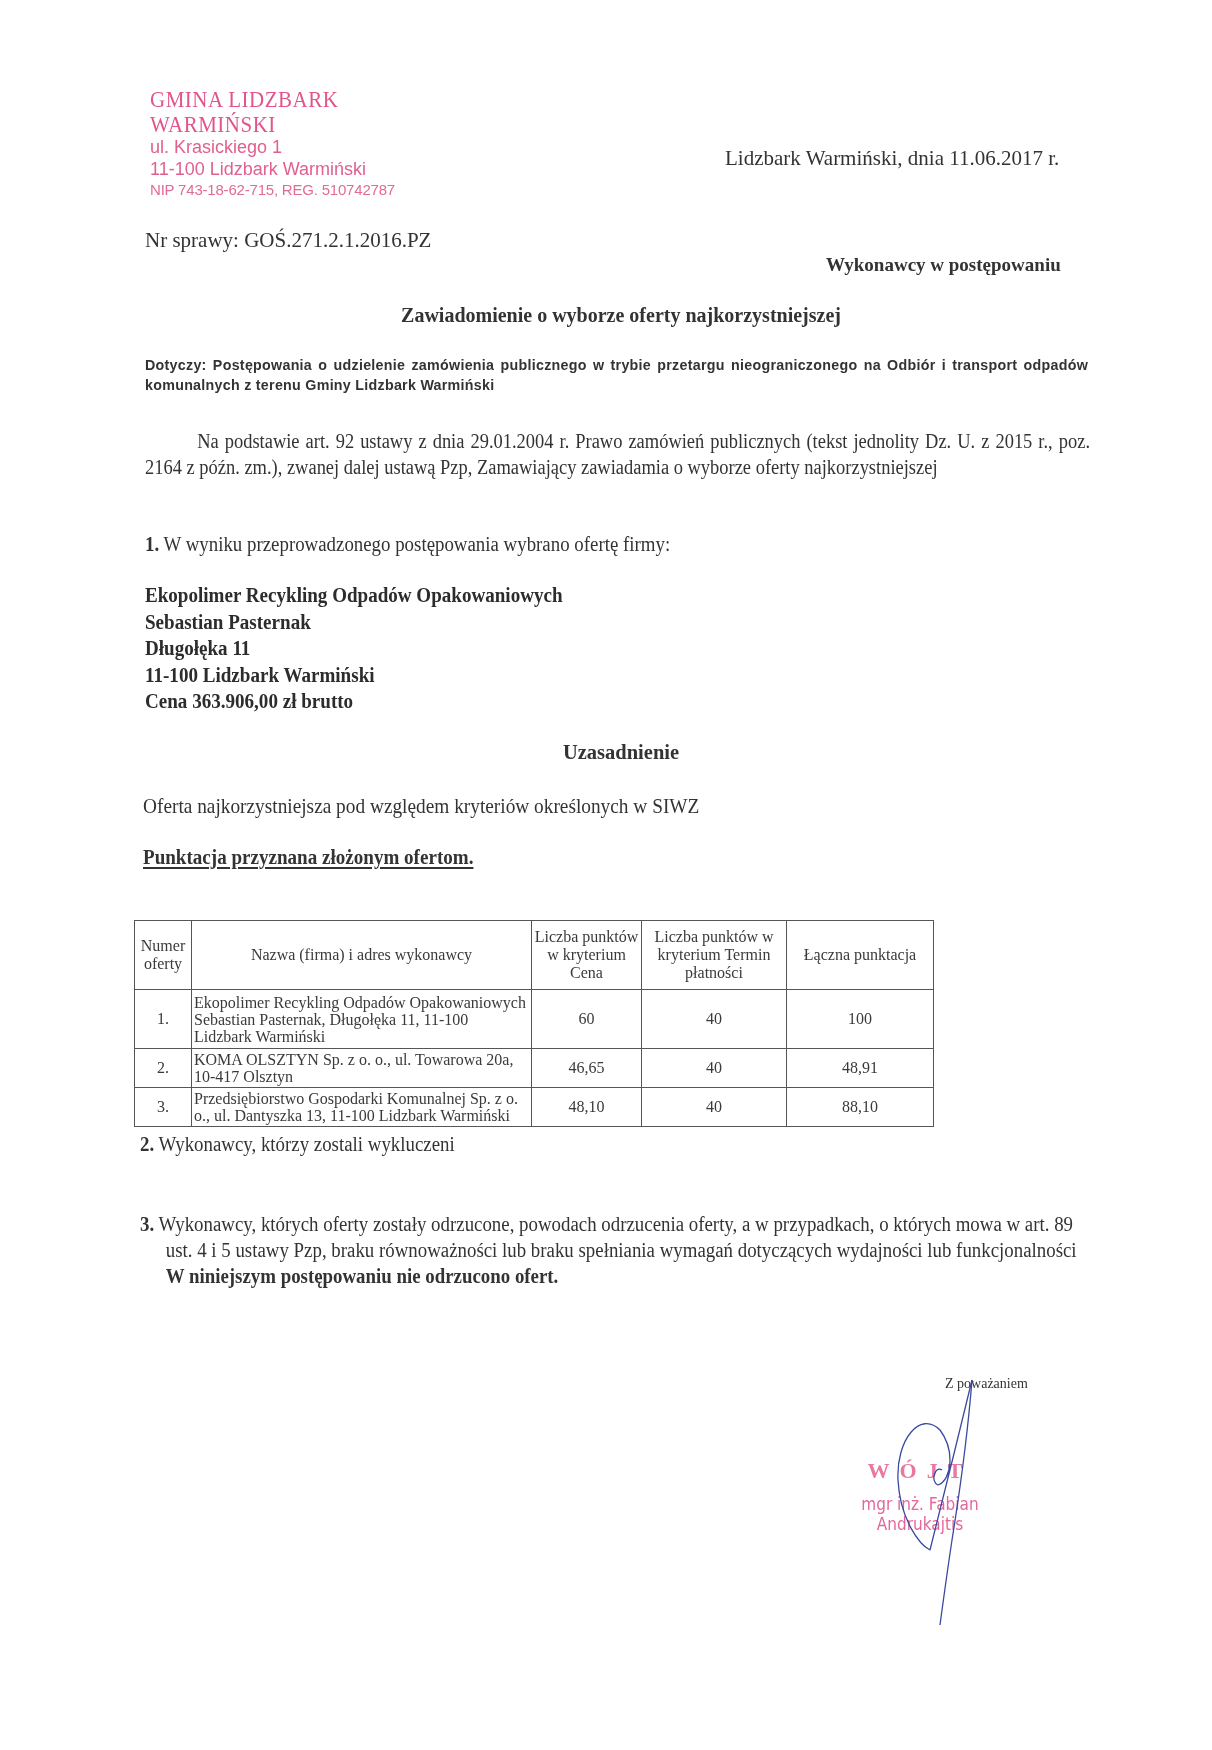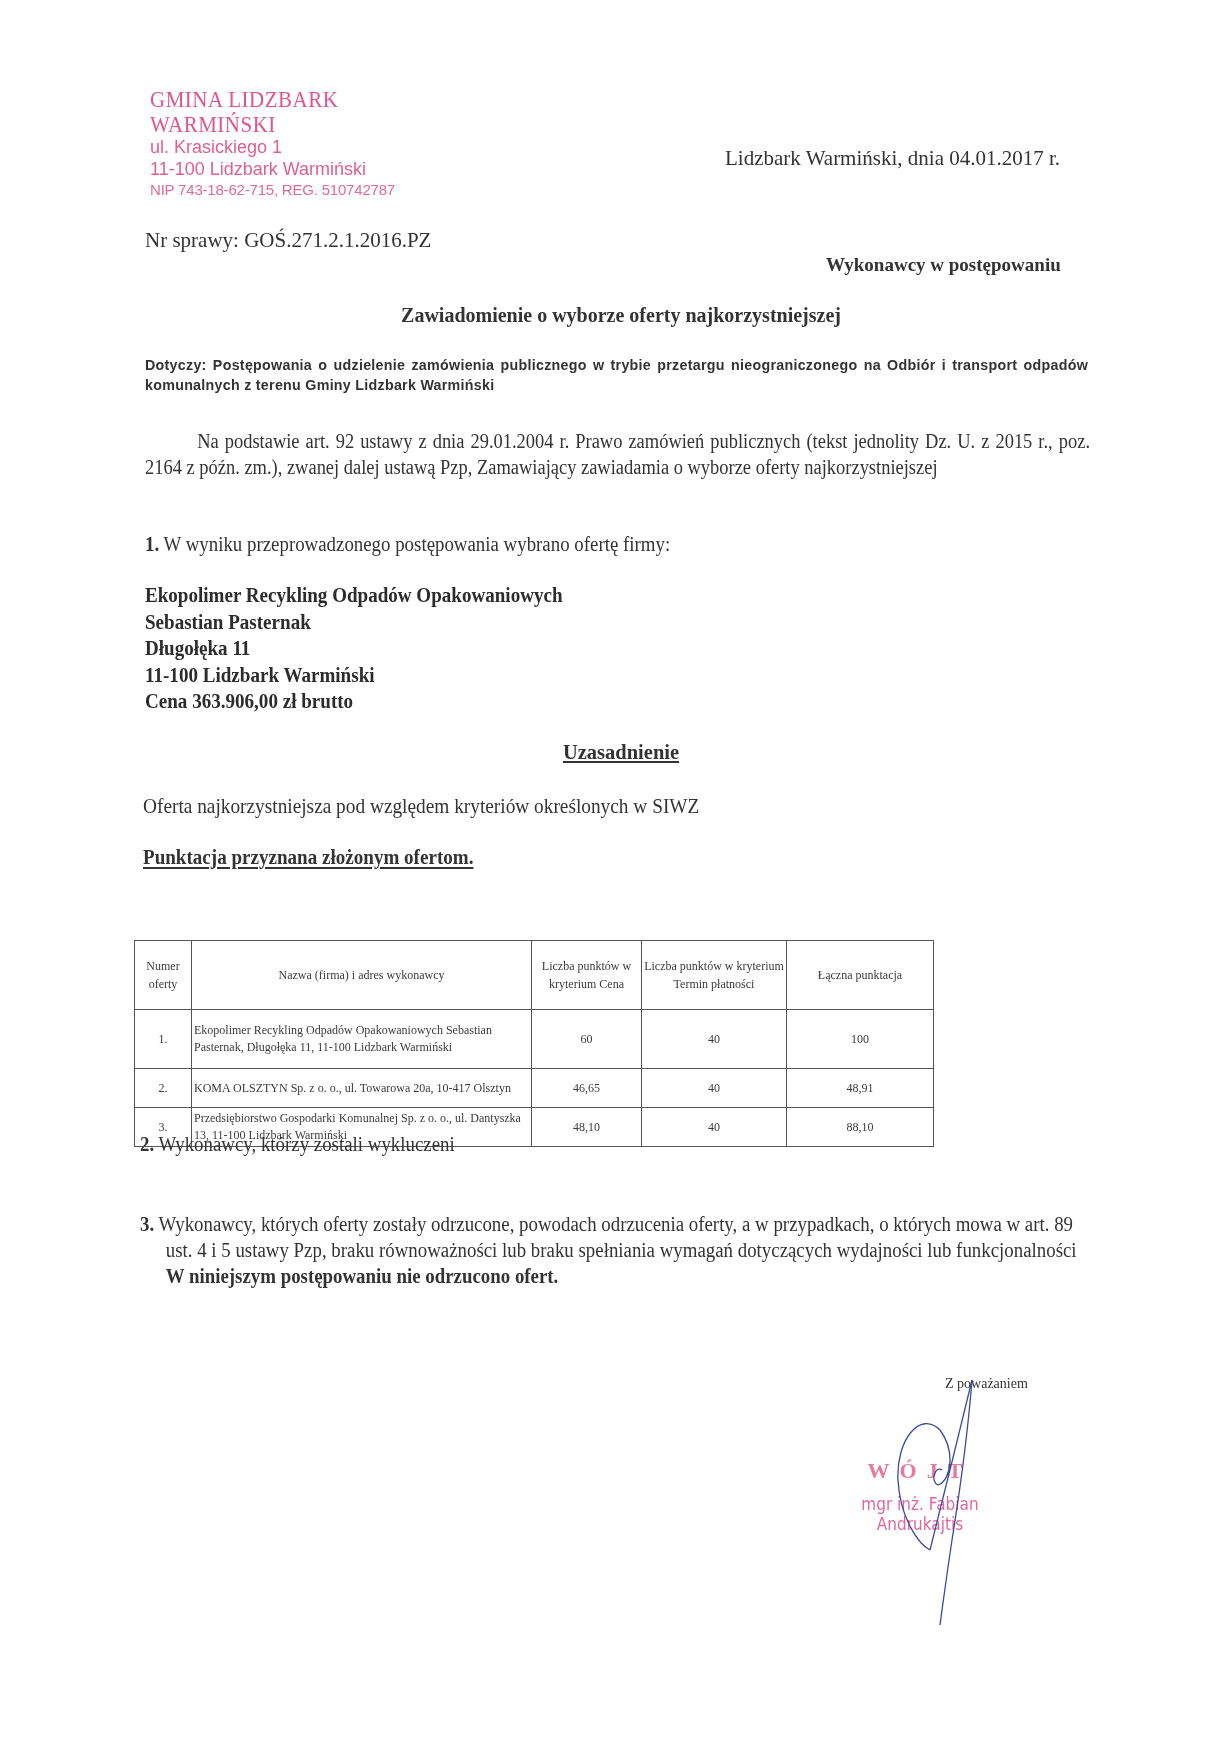--- a/index.html
+++ b/index.html
@@ -23,28 +23,28 @@
     .regarding { left: 145px; top: 355px; width: 945px; font-size: 15.5px; font-weight: bold; line-height: 20px; text-align: justify; color: #333; font-family: "Liberation Sans", sans-serif; transform: scaleX(0.92); transform-origin: left; width: 1025px; letter-spacing: 0.3px; }
 
     .basis { left: 145px; top: 428px; width: 945px; font-size: 20.5px; line-height: 26px; text-align: justify; color: #333; text-indent: 58px; transform: scaleX(0.9); transform-origin: left; width: 1050px; }
 
     .item { font-size: 20.5px; color: #333; }
     .item .num { font-weight: bold; }
     .item1 { left: 145px; top: 533px; transform: scaleX(0.92); transform-origin: left; }
 
     .winner { left: 145px; top: 582px; font-size: 20.5px; font-weight: bold; line-height: 26.5px; color: #2c2c2c; transform: scaleX(0.93); transform-origin: left; }
 
-    .justify-head { left: 0; width: 1212px; top: 741px; text-align: center; font-size: 20.5px; font-weight: bold; color: #333; padding-left: 30px; box-sizing: border-box; text-decoration: underline; }
+    .justify-head { left: 0; width: 1212px; top: 741px; text-align: center; font-size: 20.5px; font-weight: bold; color: #333; padding-left: 30px; box-sizing: border-box; }
     .justify-text { left: 143px; top: 794px; font-size: 21px; color: #333; transform: scaleX(0.92); transform-origin: left; }
     .score-head { left: 143px; top: 846px; font-size: 20.5px; font-weight: bold; color: #333; text-decoration: underline; text-decoration-thickness: 2px; text-underline-offset: 3px; transform: scaleX(0.93); transform-origin: left; }
 
     
     table.scores {
-      position: absolute; left: 134px; top: 940px; border-collapse: collapse;
-      font-family: "Liberation Serif", serif; font-size: 12px; color: #3a3a3a;
+      position: absolute; left: 134px; top: 920px; border-collapse: collapse;
+      font-family: "Liberation Serif", serif; font-size: 16px; color: #3a3a3a;
     }
     table.scores td, table.scores th {
       border: 1px solid #555; font-weight: normal; padding: 0 2px; vertical-align: middle;
     }
     table.scores th { text-align: center; line-height: 18px; height: 68px; }
     table.scores td.c { text-align: center; }
     table.scores td.l { text-align: left; line-height: 17px; }
     .r1 td { height: 58px; }
     .r2 td { height: 38px; }
     .r3 td { height: 38px; }
@@ -68,21 +68,21 @@
 </head>
 <body>
 
 <div class="abs stamp">
   <div class="s-title">GMINA LIDZBARK WARMIŃSKI</div>
   <div class="s-line">ul. Krasickiego 1</div>
   <div class="s-line">11-100 Lidzbark Warmiński</div>
   <div class="s-nip">NIP 743-18-62-715, REG. 510742787</div>
 </div>
 
-<div class="abs date">Lidzbark Warmiński, dnia 04.01.2017 r.</div>
+<div class="abs date">Lidzbark Warmiński, dnia 11.06.2017 r.</div>
 <div class="abs case">Nr sprawy: GOŚ.271.2.1.2016.PZ</div>
 <div class="abs recipient">Wykonawcy w postępowaniu</div>
 <div class="abs title">Zawiadomienie o wyborze oferty najkorzystniejszej</div>
 
 <div class="abs regarding">Dotyczy: Postępowania o udzielenie zamówienia publicznego w trybie przetargu nieograniczonego na Odbiór i transport odpadów komunalnych z terenu Gminy Lidzbark Warmiński</div>
 <div class="abs basis">Na podstawie art. 92 ustawy z dnia 29.01.2004 r. Prawo zamówień publicznych (tekst jednolity Dz. U. z 2015 r., poz. 2164 z późn. zm.), zwanej dalej ustawą Pzp, Zamawiający zawiadamia o wyborze oferty najkorzystniejszej</div>
 
 <div class="abs item item1">
   <span class="num">1.</span>
   <span>W wyniku przeprowadzonego postępowania wybrano ofertę firmy:</span>

